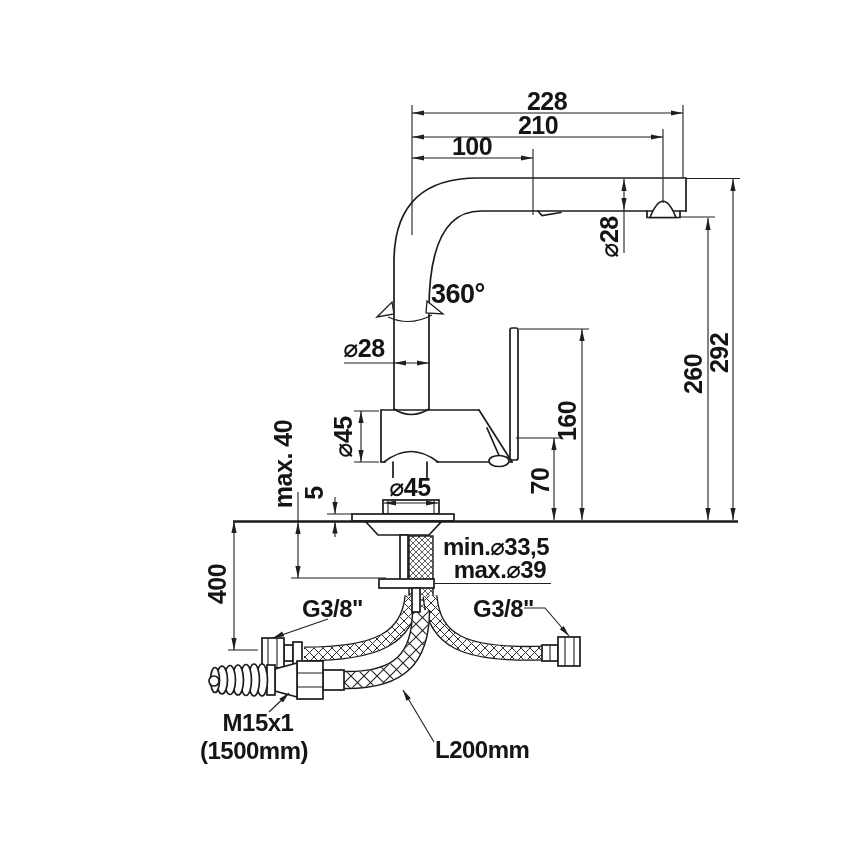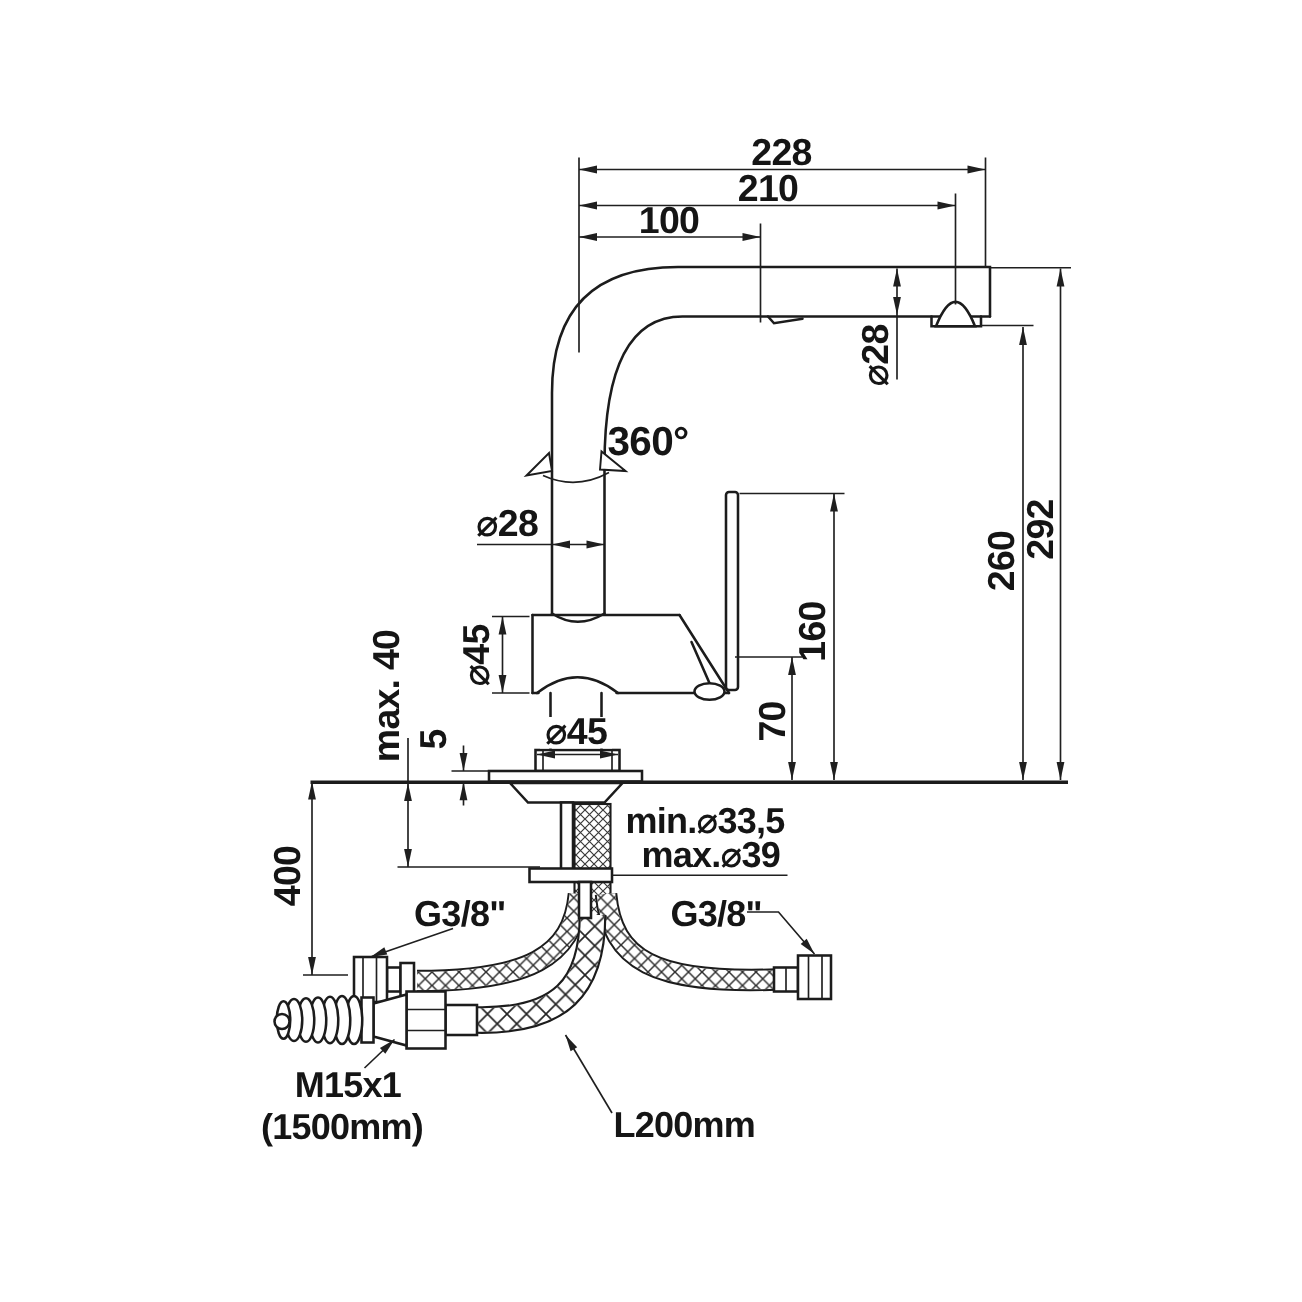--- a/index.html
+++ b/index.html
@@ -1,16 +1,16 @@
 <!DOCTYPE html>
 <html><head>
 <meta charset="utf-8">
 <style>
   html,body{margin:0;padding:0;background:#ffffff;}
-  .stage{width:732px;height:868px;background:#fff;position:relative;overflow:hidden;}
+  .stage{width:732px;height:868px;background:#fff;position:relative;overflow:hidden;margin-left:26px;}
   svg{display:block;}
   text{font-family:"Liberation Sans","DejaVu Sans",sans-serif;font-weight:700;fill:#151515;letter-spacing:-0.5px;}
   .dim{font-size:25px;}
   .dim-sm{font-size:24px;}
   .outline{stroke:#1c1c1c;stroke-width:1.7;fill:none;stroke-linecap:round;}
   .outline-f{stroke:#1c1c1c;stroke-width:1.7;fill:#ffffff;}
   .thin{stroke:#1f1f1f;stroke-width:1.1;fill:none;}
   .arr{fill:#1f1f1f;stroke:none;}
   .openarr{fill:#ffffff;stroke:#1c1c1c;stroke-width:1.3;}
 </style>

